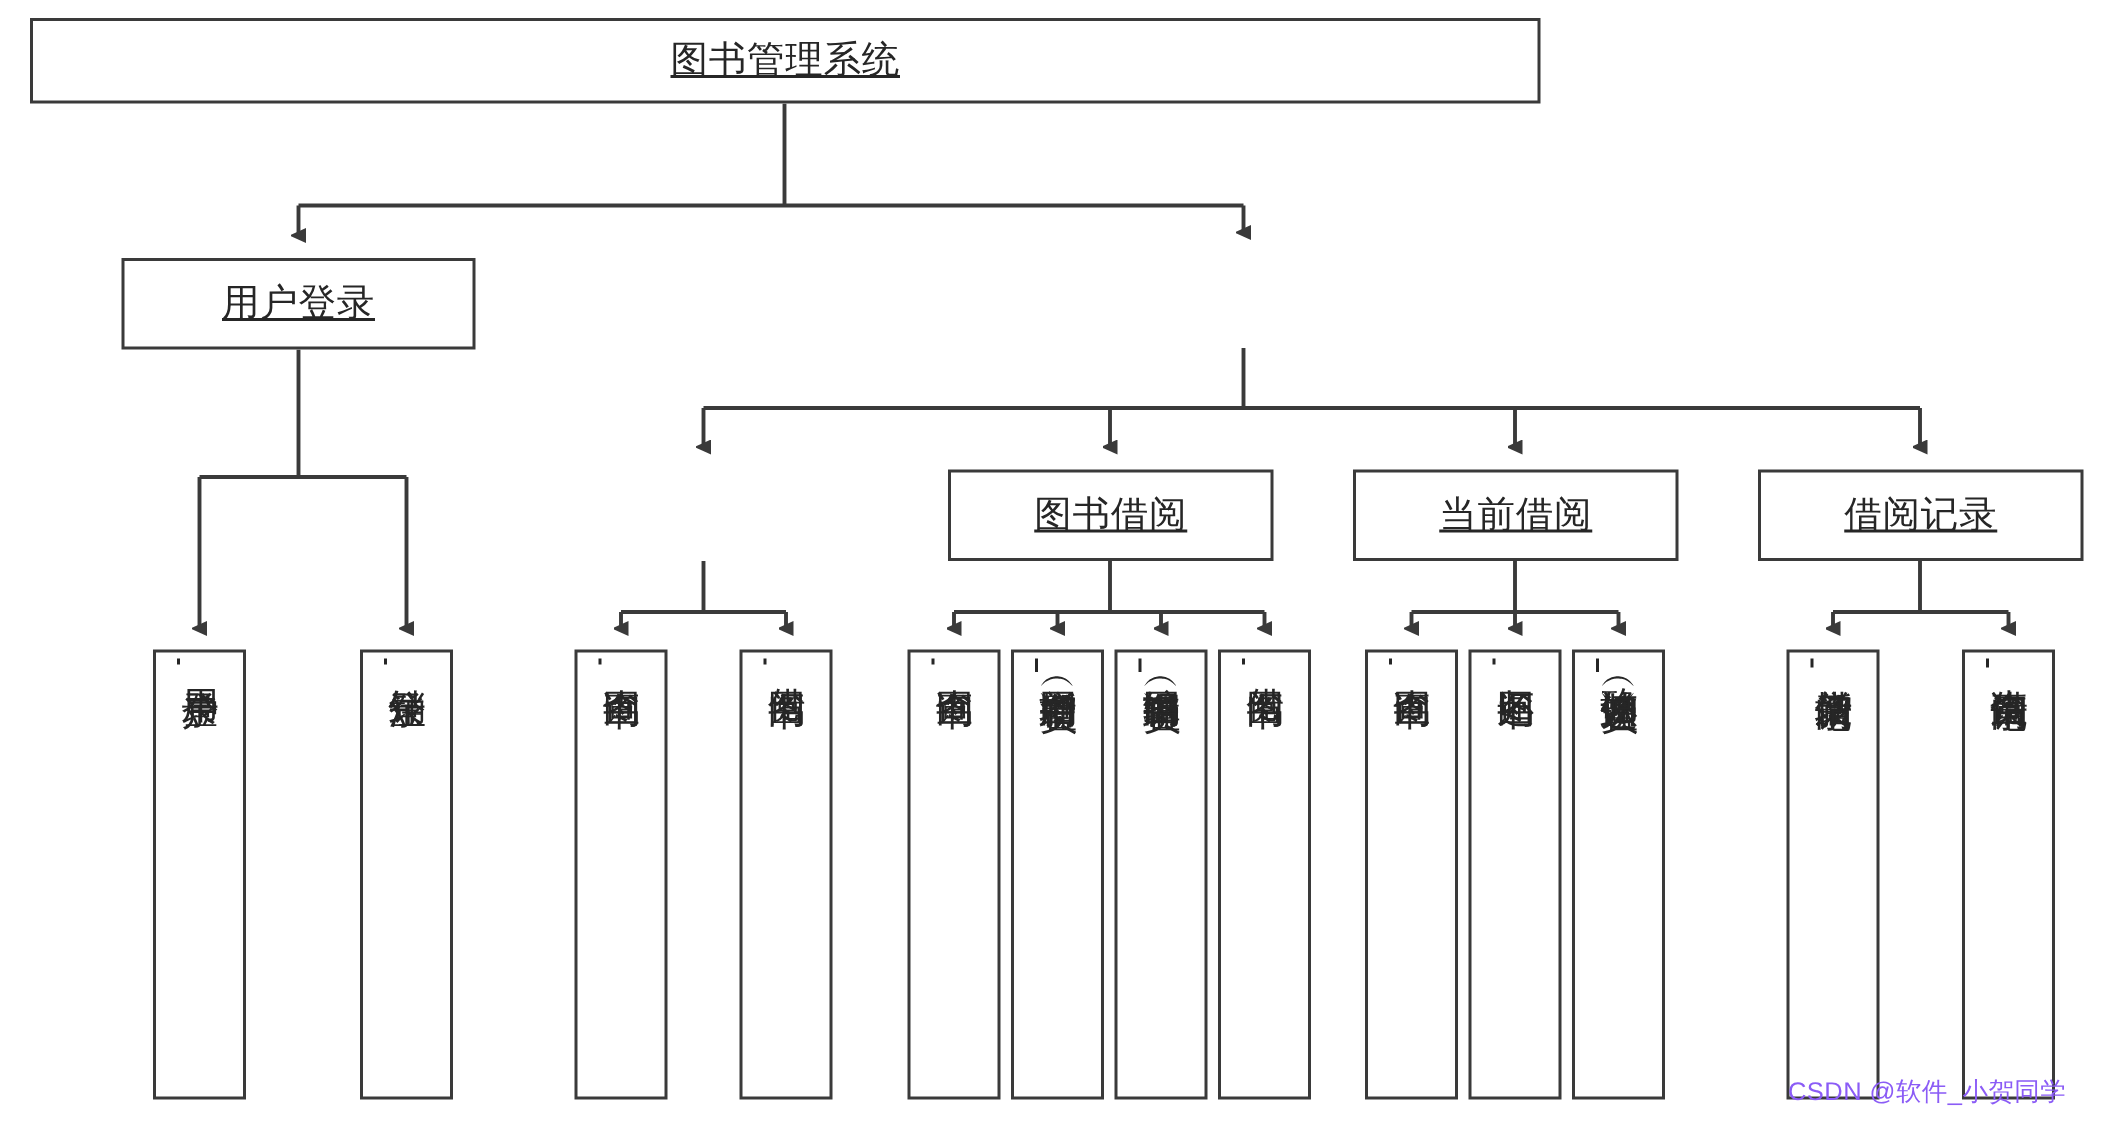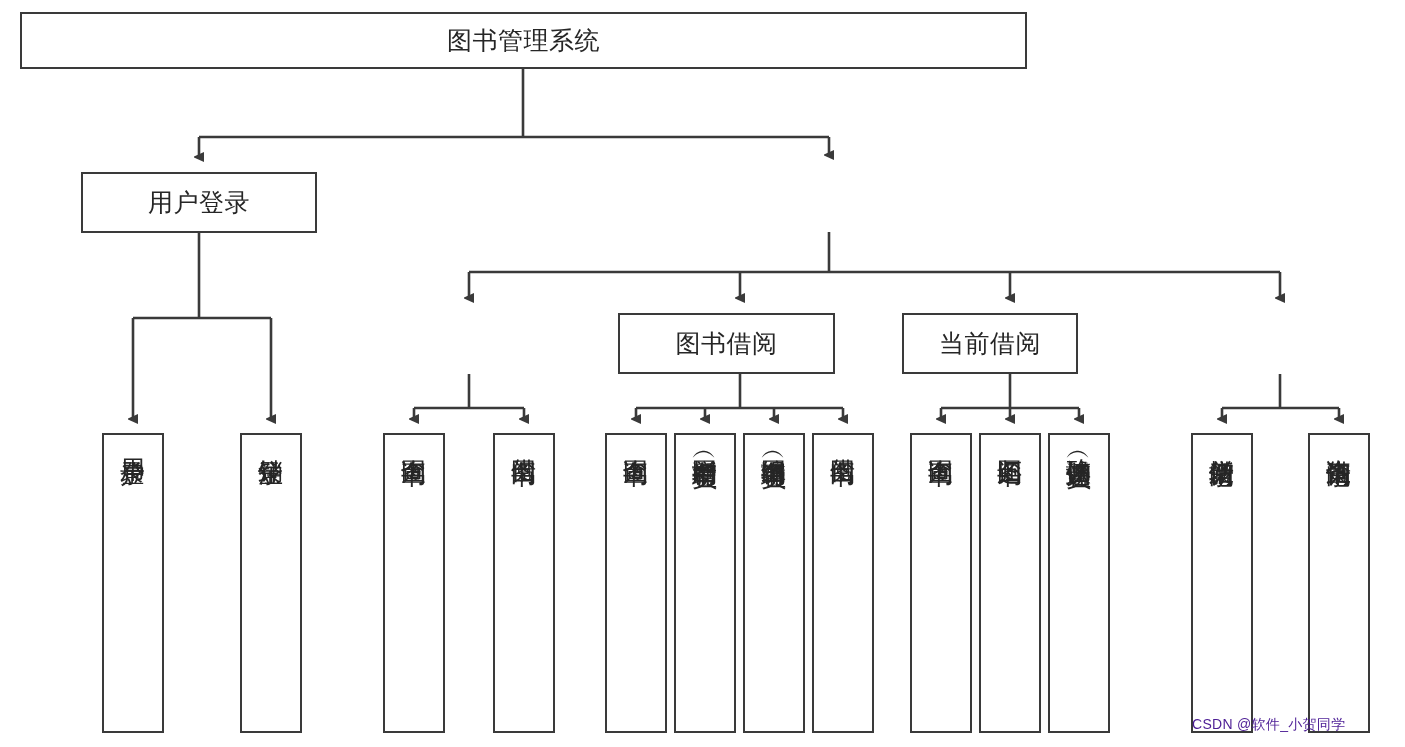--- a/index.html
+++ b/index.html
@@ -36,20 +36,21 @@
     display: flex;
     align-items: center;
     justify-content: center;
     color: #262626;
   }
   .node-label {
     display: block;
     text-align: left;
     line-height: 1.0;
     white-space: nowrap;
+    text-decoration: underline;
   }
   
   .node.horiz .node-label {
     font-size: 25px;
     letter-spacing: 0.5px;
   }
   .node.root .node-label {
     font-size: 25px;
   }
   
@@ -64,22 +65,22 @@
     font-size: 25px;
     line-height: 1.12;
     letter-spacing: 1px;
     white-space: normal;
     max-height: 292px;
   }
   .watermark {
     position: absolute;
     left: 1192px;
     top: 716px;
-    font-size: 14px;
-    color: #4c1d95;
+    font-size: 17px;
+    color: #8b5cf6;
     white-space: nowrap;
     letter-spacing: 0.3px;
   }
 </style>
 </head>
 <body>
 
 <div id="diagram-root">
 
   <svg class="connectors" viewBox="0 0 1405 747" xmlns="http://www.w3.org/2000/svg">
@@ -133,25 +134,28 @@
   </svg>
 
   <div class="node root horiz" style="left:20px; top:12px; width:1007px; height:57px;">
     <span class="node-label">图书管理系统</span>
   </div>
 
   <div class="node horiz" style="left:81px; top:172px; width:236px; height:61px;">
     <span class="node-label">用户登录</span>
   </div>
 
-  <div class="node horiz" style="left:618px; top:313px; width:217px; height:61px;">
+  <div class="node horiz" style="left:632px; top:313px; width:217px; height:61px;">
     <span class="node-label">图书借阅</span>
   </div>
-  <div class="node horiz" style="left:902px; top:313px; width:176px; height:61px;">
+  <div class="node horiz" style="left:902px; top:313px; width:217px; height:61px;">
     <span class="node-label">当前借阅</span>
+  </div>
+  <div class="node horiz" style="left:1172px; top:313px; width:217px; height:61px;">
+    <span class="node-label">借阅记录</span>
   </div>
 
   <div class="node vert" style="left:102px; top:433px; width:62px; height:300px;">
     <span class="node-label">用户登录</span>
   </div>
   <div class="node vert" style="left:240px; top:433px; width:62px; height:300px;">
     <span class="node-label">注销登录</span>
   </div>
 
   <div class="node vert" style="left:383px; top:433px; width:62px; height:300px;">

